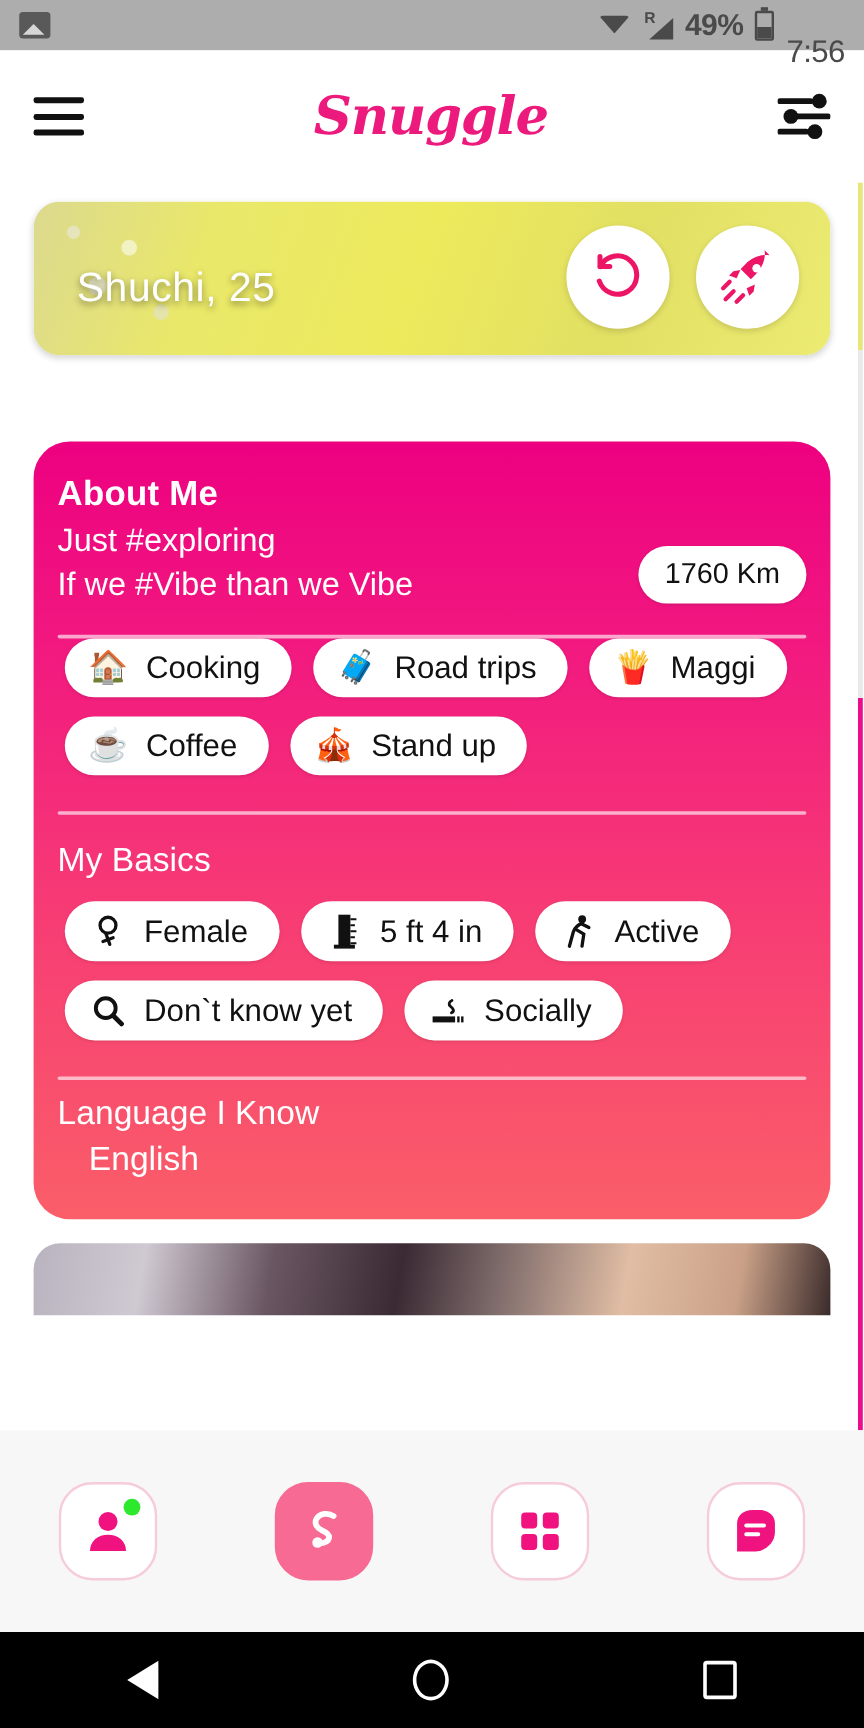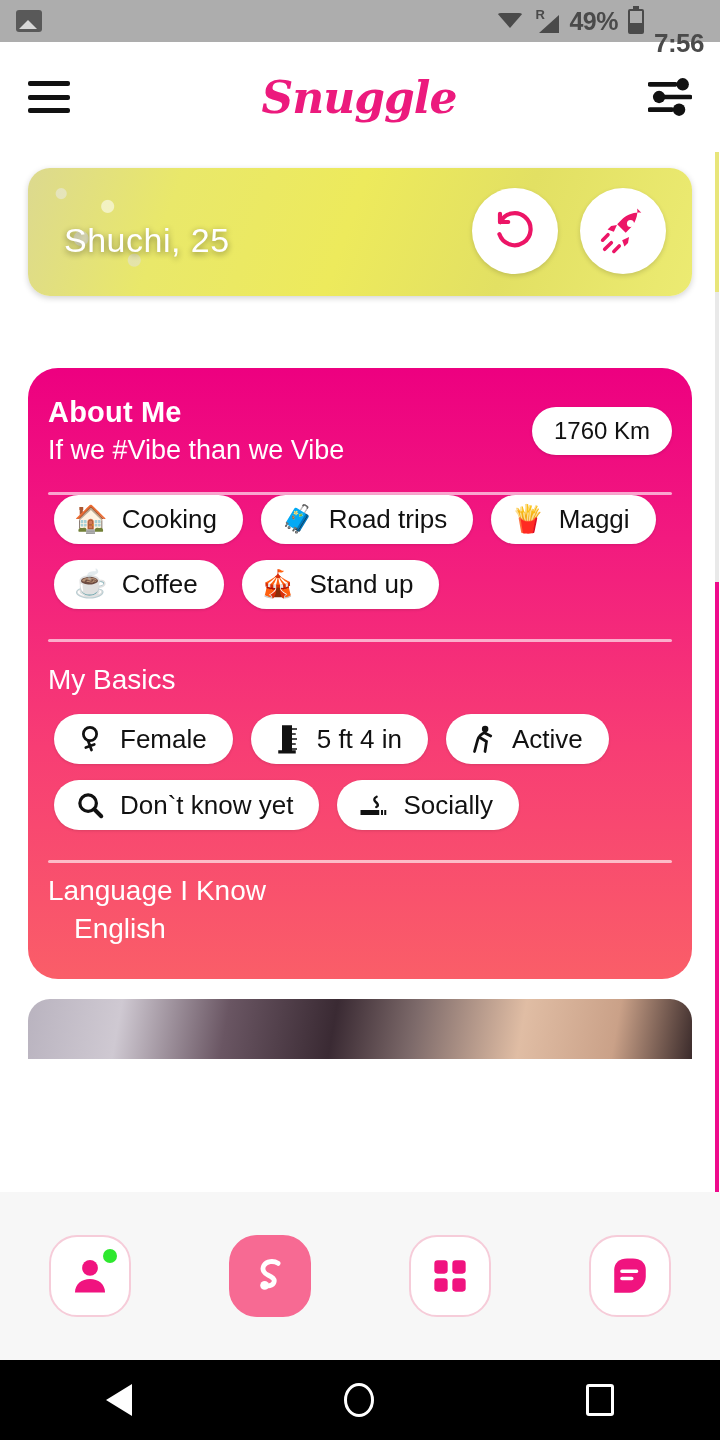--- a/index.html
+++ b/index.html
@@ -44,21 +44,21 @@
   .sig-r { position: absolute; top: -2px; left: 2px; font-size: 13px; font-weight: bold; }
   .batt-pct { font-size: 25px; font-weight: bold; letter-spacing: -0.5px; }
   .batt-ico {
     width: 16px; height: 25px; border: 2px solid #4a4a4a; border-radius: 2px;
     position: relative; background: linear-gradient(to top, #4a4a4a 45%, transparent 45%);
   }
   .batt-ico::before {
     content: ""; position: absolute; top: -5px; left: 3px;
     width: 6px; height: 3px; background: #4a4a4a;
   }
-  .clock { font-size: 26px; font-weight: bold; letter-spacing: -0.5px; margin-top: 44px; }
+  .clock { font-size: 26px; font-weight: normal; letter-spacing: -0.5px; margin-top: 44px; }
 
   
   .appbar {
     height: 110px; background: #ffffff; display: flex;
     align-items: center; justify-content: space-between; padding: 0 28px; gap: 20px;
   }
   .burger { width: 42px; height: 32px; display: flex; flex-direction: column; justify-content: space-between; cursor: pointer; }
   .burger span { display: block; height: 5px; background: #111; border-radius: 2px; }
   .brand {
     font-family: "DejaVu Serif", serif;
@@ -100,21 +100,21 @@
     display: flex; align-items: center; justify-content: center; cursor: pointer;
     box-shadow: 0 2px 5px rgba(0,0,0,.15);
   }
 
   
   .about-card {
     margin: 72px 28px 0 28px; border-radius: 30px; padding: 28px 20px 34px 20px;
     background: linear-gradient(to bottom,#ed0080 0%,#f21a7f 28%,#f73d74 62%,#fa5e68 100%);
     color: #fff;
   }
-  .about-head { display: flex; justify-content: space-between; align-items: center; }
+  .about-head { display: flex; justify-content: space-between; align-items: flex-end; }
   .sec-title { font-size: 29px; font-weight: bold; letter-spacing: .2px; }
   .about-line { font-size: 27px; margin-top: 6px; font-weight: 300; }
   .km-badge {
     background: #fff; color: #111; border-radius: 26px;
     padding: 10px 22px; font-size: 24px; white-space: nowrap;
     box-shadow: 0 1px 3px rgba(0,0,0,.15); cursor: pointer;
   }
   .divider { height: 3px; background: rgba(255,255,255,.62); margin: 26px 0 0 0; border-radius: 2px; }
   .sec-label { font-size: 28px; margin: 22px 0 18px 0; font-weight: 400; }
   .chips { display: flex; flex-wrap: wrap; gap: 16px 18px; padding-left: 6px; }
@@ -220,20 +220,21 @@
             <path d="M3.2 20.8l3.2-3.2M2.2 16.4l2.6-2.6M7.6 21.8l2.6-2.6" stroke="#ec1566" stroke-width="1.7" stroke-linecap="round"></path>
           </svg>
         </div>
       </div>
     </div>
 
     <div class="about-card">
       <div class="about-head">
         <div>
           <div class="sec-title">About Me</div>
+          <div class="about-line">Just #exploring</div>
           <div class="about-line">If we #Vibe than we Vibe</div>
         </div>
         <div class="km-badge">1760 Km</div>
       </div>
 
       <div class="divider"></div>
       <div class="chips">
         <div class="chip">
           <span class="emj">🏠</span>
           <span>Cooking</span>

